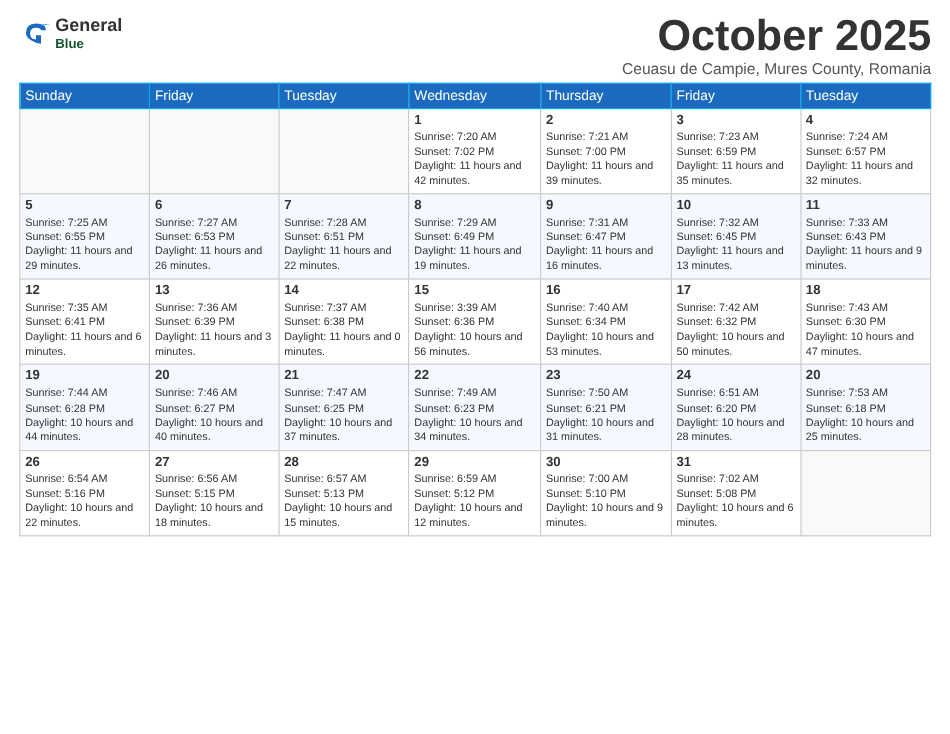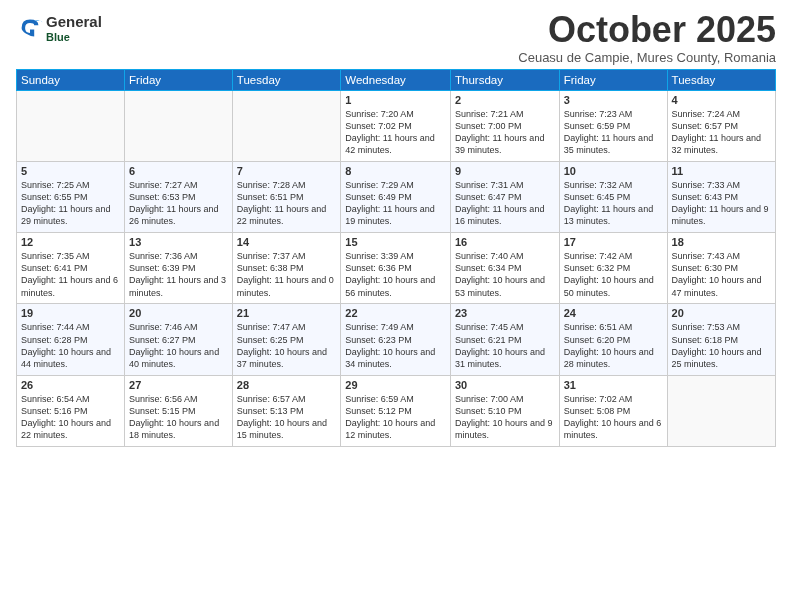--- a/index.html
+++ b/index.html
@@ -276,21 +276,21 @@
 Daylight: 10 hours and 37 minutes.</div>
           </td>
           <td>
             <span class="day-number">22</span>
             <div class="cell-text">Sunrise: 7:49 AM
 Sunset: 6:23 PM
 Daylight: 10 hours and 34 minutes.</div>
           </td>
           <td>
             <span class="day-number">23</span>
-            <div class="cell-text">Sunrise: 7:45 AM
+            <div class="cell-text">Sunrise: 7:50 AM
 Sunset: 6:21 PM
 Daylight: 10 hours and 31 minutes.</div>
           </td>
           <td>
             <span class="day-number">24</span>
             <div class="cell-text">Sunrise: 6:51 AM
 Sunset: 6:20 PM
 Daylight: 10 hours and 28 minutes.</div>
           </td>
           <td>

